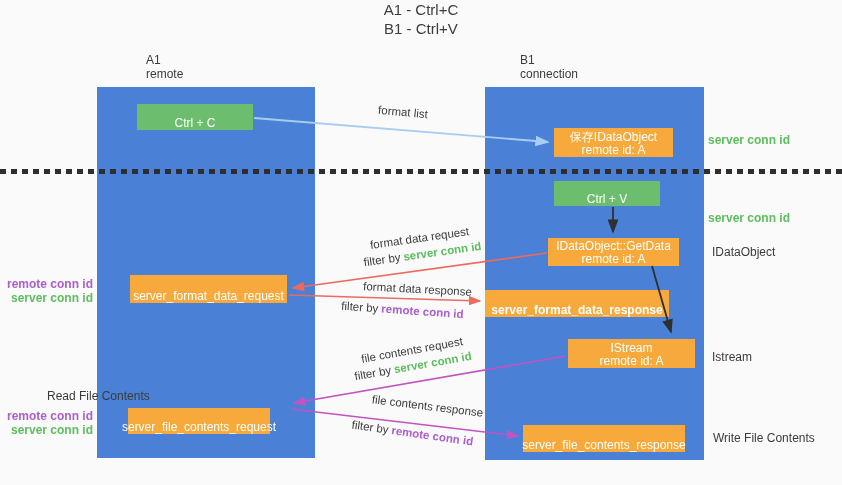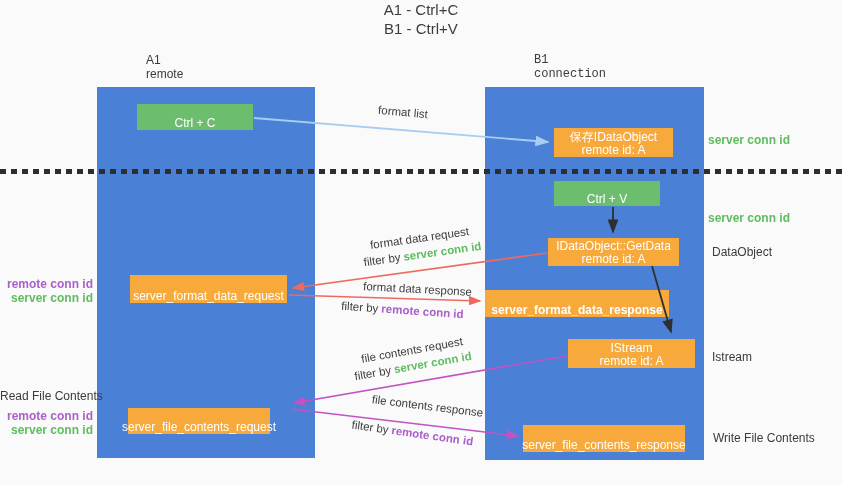--- a/index.html
+++ b/index.html
@@ -54,21 +54,21 @@
 
   <div class="title">
     <div>A1 - Ctrl+C</div>
     <div>B1 - Ctrl+V</div>
   </div>
 
   <div class="col-header" style="left:146px;">
     <div>A1</div>
     <div>remote</div>
   </div>
-  <div class="col-header" style="left:534px;font-family:Liberation Mono, monospace;">
+  <div class="col-header" style="left:520px;">
     <div>B1</div>
     <div>connection</div>
   </div>
 
   <div class="col" style="left:97px; width:218px; height:371px;"></div>
   <div class="col" style="left:485px; width:219px; height:373px;"></div>
 
   <div class="dotted-line"></div>
 
   <svg class="arrows" width="842" height="485" viewBox="0 0 842 485">
@@ -151,23 +151,23 @@
     <span class="filter-prefix">filter by</span><span class="id-green">server conn id</span>
   </div>
 
   <div class="flow-label" style="left:365px; top:400px; width:125px; transform:rotate(7deg);">file contents response</div>
   <div class="flow-label" style="left:345px; top:427px; width:135px; transform:rotate(8deg);">
     <span class="filter-prefix">filter by</span><span class="id-purple">remote conn id</span>
   </div>
 
   <div class="side-label id-green" style="left:708px; top:133px;">server conn id</div>
   <div class="side-label id-green" style="left:708px; top:211px;">server conn id</div>
-  <div class="side-label" style="left:712px; top:245px;">DataObject</div>
+  <div class="side-label" style="left:712px; top:245px;">IDataObject</div>
   <div class="side-label" style="left:712px; top:350px;">Istream</div>
   <div class="side-label" style="left:713px; top:431px;">Write File Contents</div>
 
   <div class="left-label id-purple" style="top:277px;">remote conn id</div>
   <div class="left-label id-green" style="top:291px;">server conn id</div>
-  <div class="left-label" style="top:389px; color:#3b3b3b;">Read File Contents</div>
+  <div class="left-label" style="top:389px; color:#3b3b3b;padding-left:47px;">Read File Contents</div>
   <div class="left-label id-purple" style="top:409px;">remote conn id</div>
   <div class="left-label id-green" style="top:423px;">server conn id</div>
 
 </div>
 
 </body></html>

